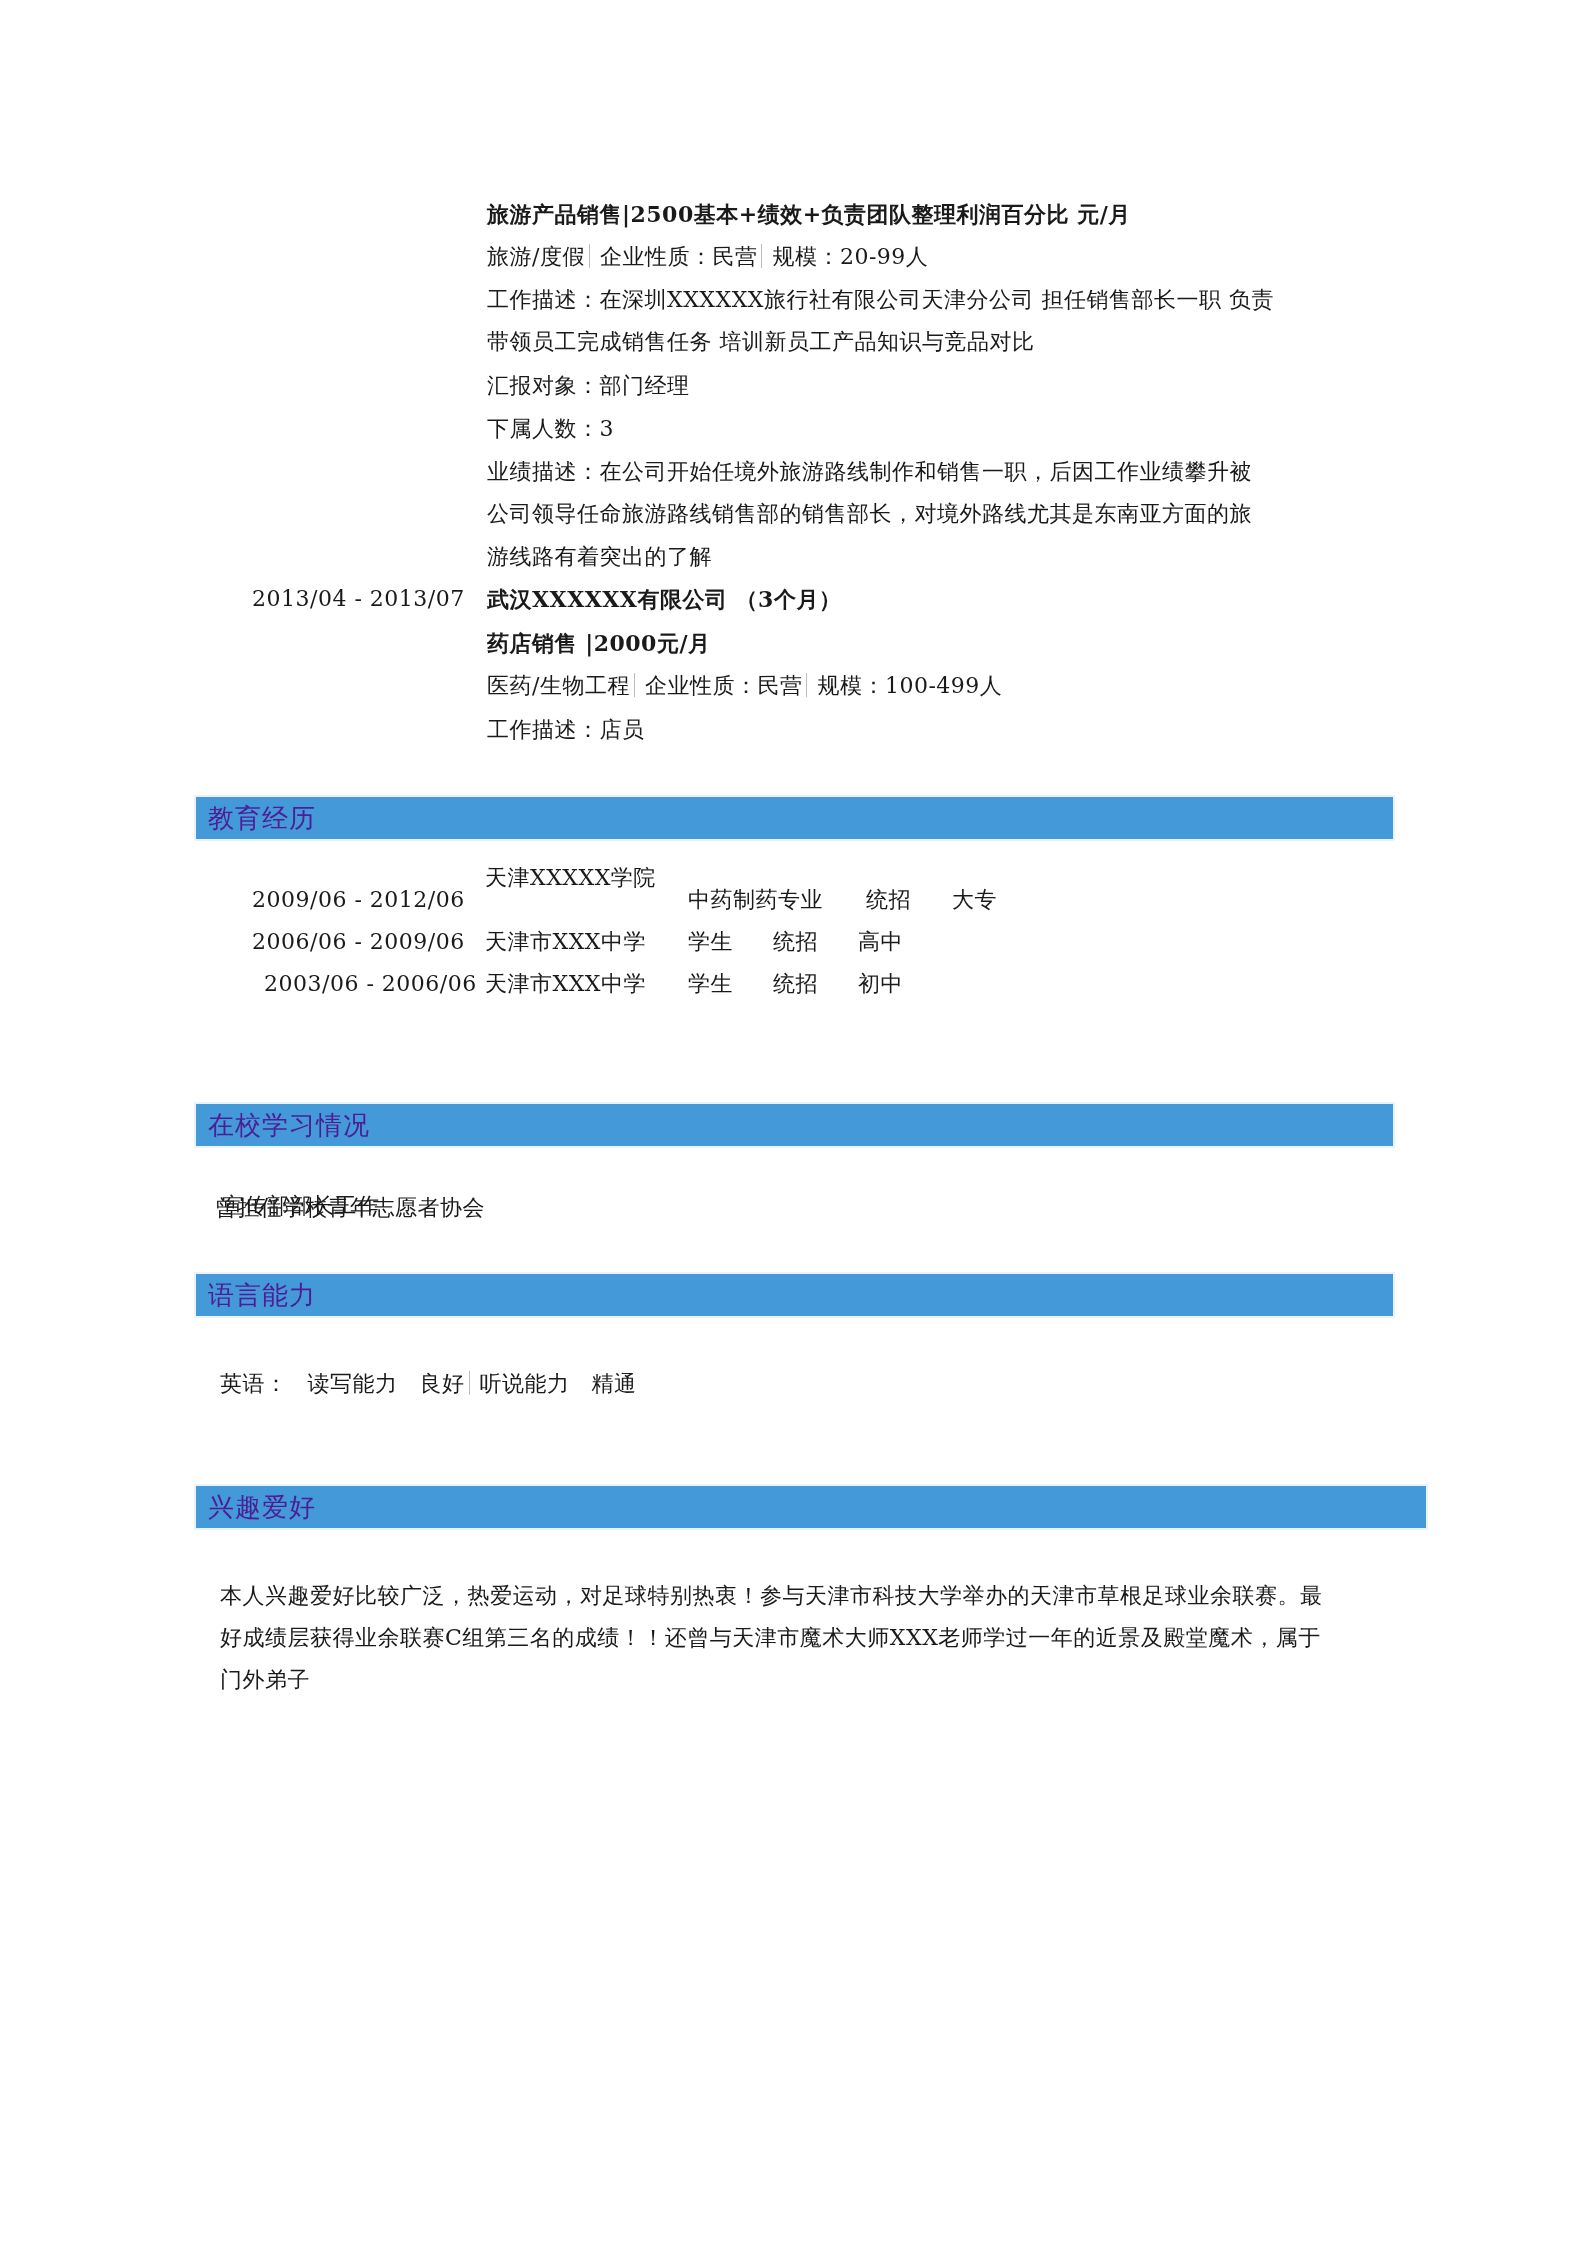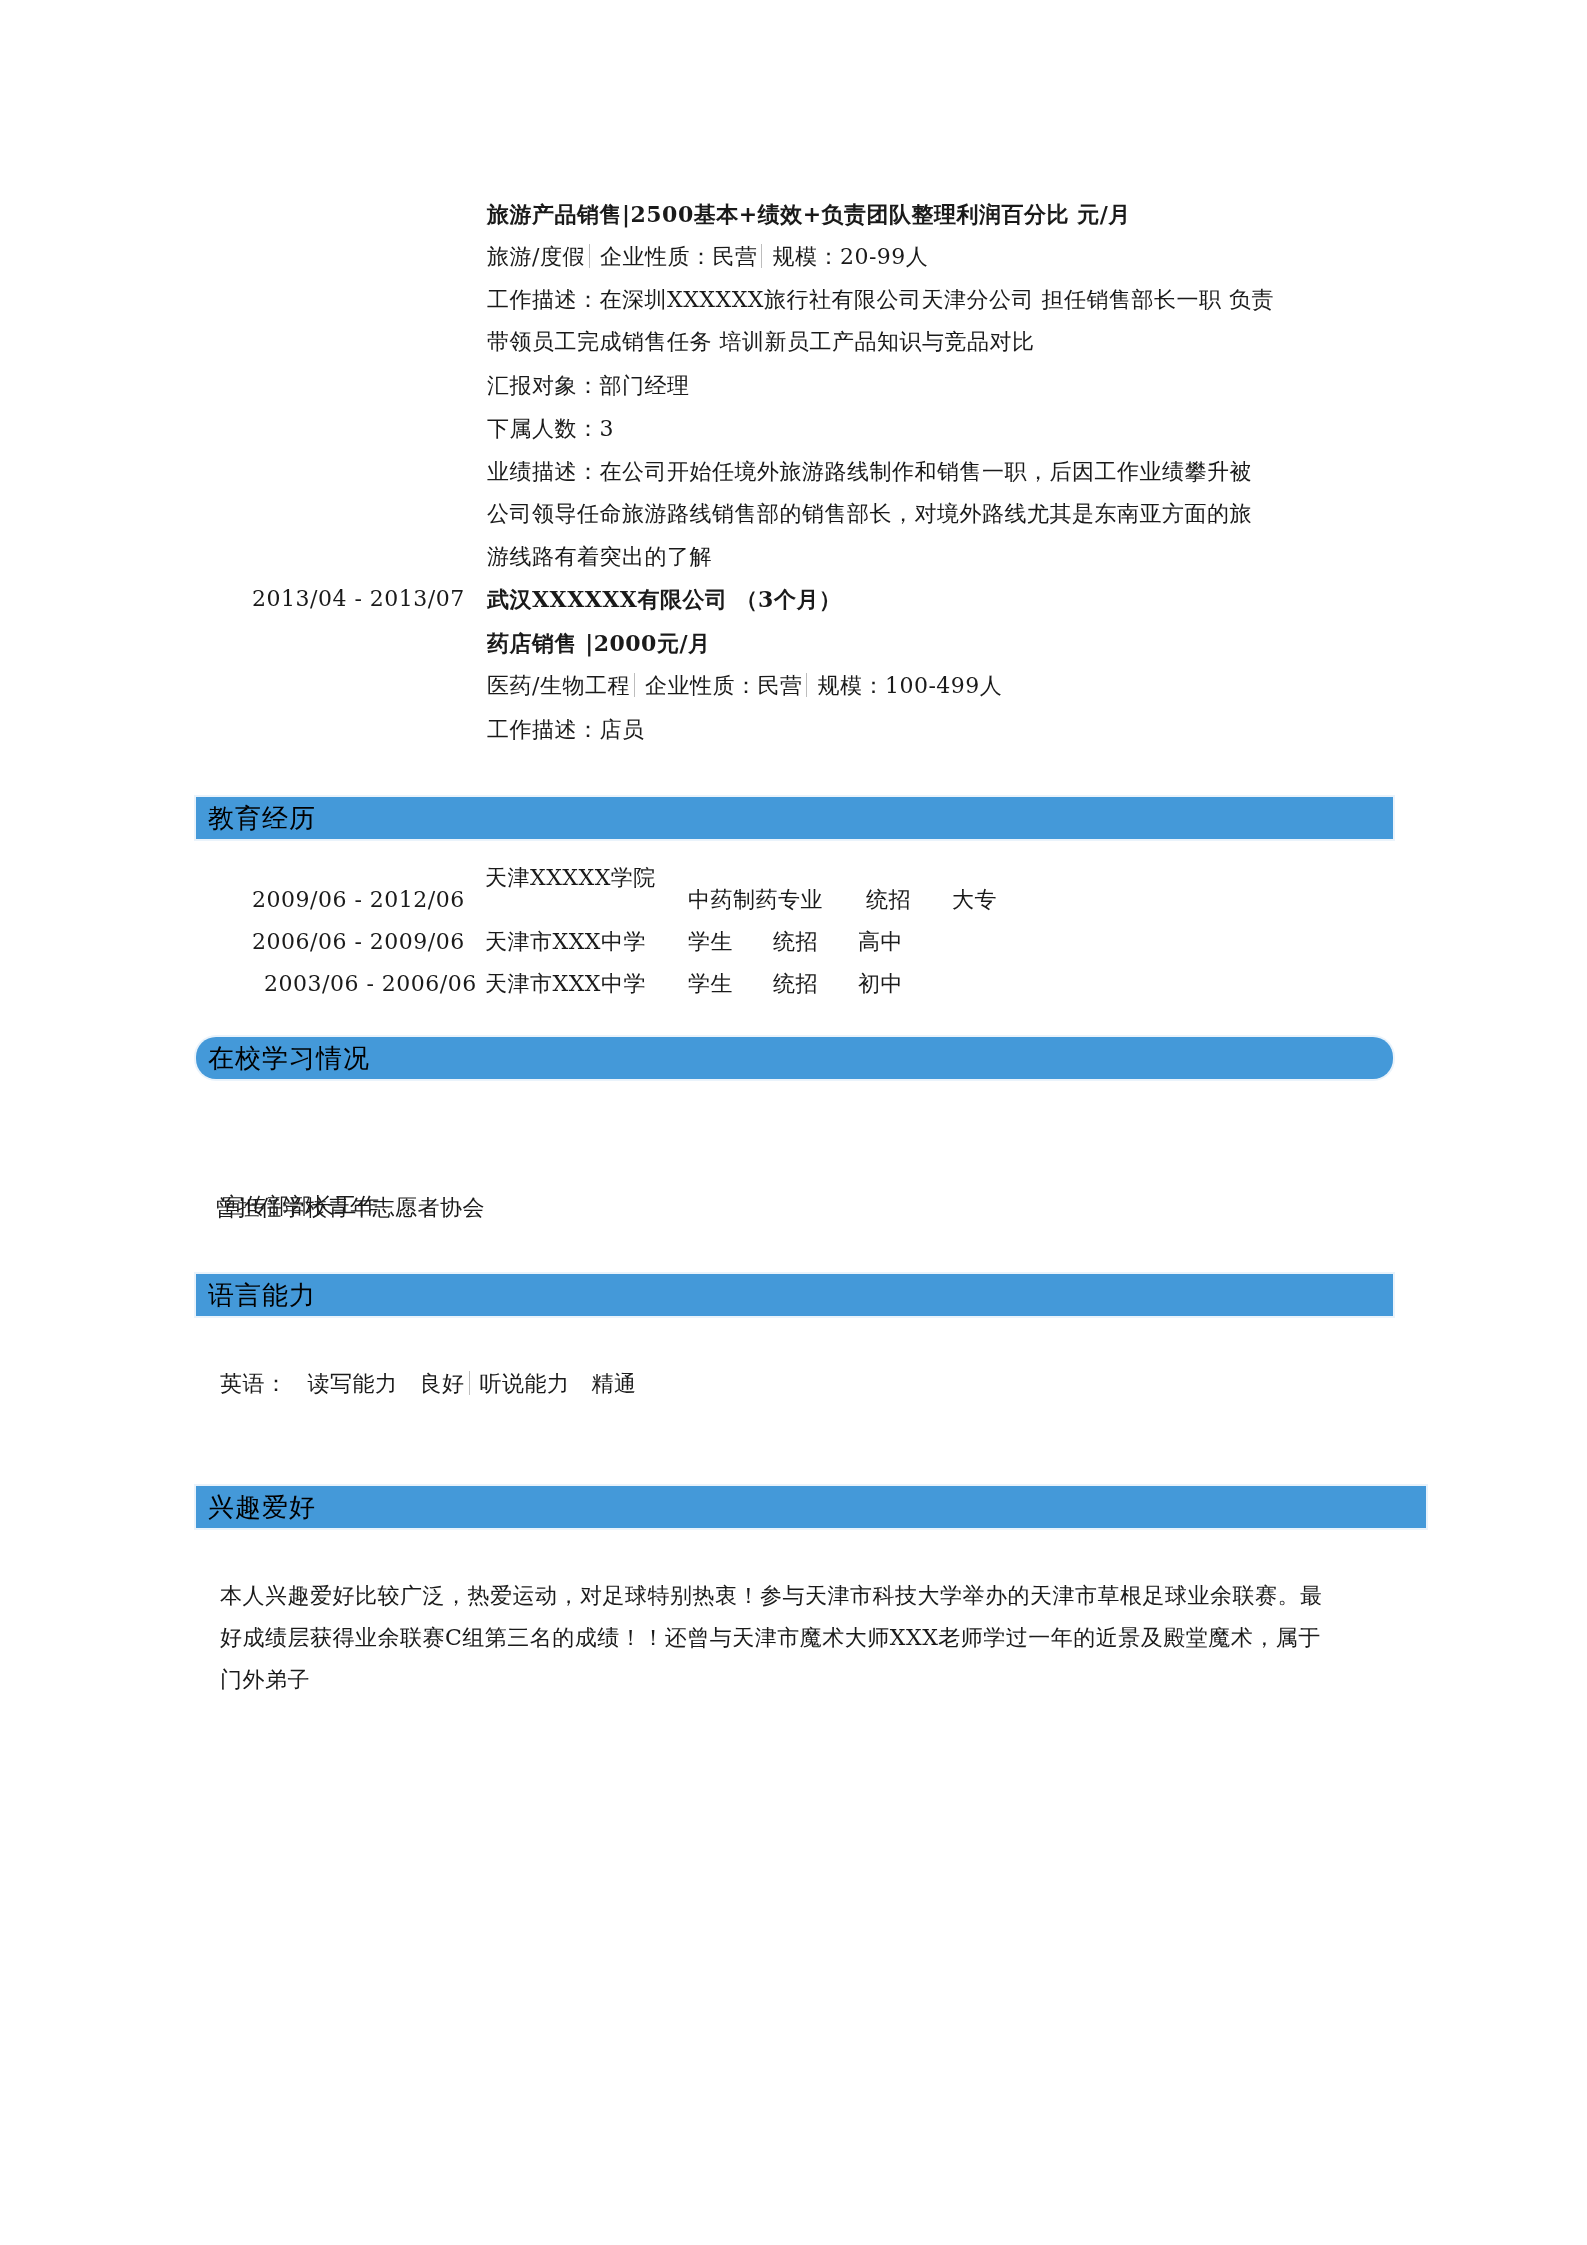--- a/index.html
+++ b/index.html
@@ -38,21 +38,21 @@
       background: #4499d9;
       box-shadow: 0 0 0 2px #eaf3fb;
     }
     .bar-title {
       position: absolute;
       left: 12px;
       top: 5px;
       font-family: "DejaVu Sans", "Liberation Sans", sans-serif;
       font-size: 26px;
       line-height: 32px;
-      color: #000000;
+      color: #4c1d95;
       font-weight: normal;
       letter-spacing: 1px;
     }
   </style>
 </head>
 <body>
 
 <div>
   <div class="abs line bold" style="left:487px; top:200px;">旅游产品销售|2500基本+绩效+负责团队整理利润百分比   元/月</div>
 
@@ -100,21 +100,21 @@
   </div>
   <div>
     <div class="abs line" style="left:264px; top:970px;">2003/06 - 2006/06</div>
     <div class="abs line" style="left:485px; top:970px;">天津市XXX中学</div>
     <div class="abs line" style="left:688px; top:970px;">学生</div>
     <div class="abs line" style="left:773px; top:970px;">统招</div>
     <div class="abs line" style="left:858px; top:970px;">初中</div>
   </div>
 </div>
 
-<div class="bar" style="top:1037px;border-radius:20px;">
+<div class="bar" style="top:1104px;">
   <div class="bar-title">在校学习情况</div>
 </div>
 
 <div>
   <div class="abs line" style="left:215px; top:1150px;margin-top:44px;">曾担任学校青年志愿者协会</div>
   <div class="abs line" style="left:222px; top:1192px;">宣传部部长工作</div>
 </div>
 
 <div class="bar" style="top:1274px;">
   <div class="bar-title">语言能力</div>

